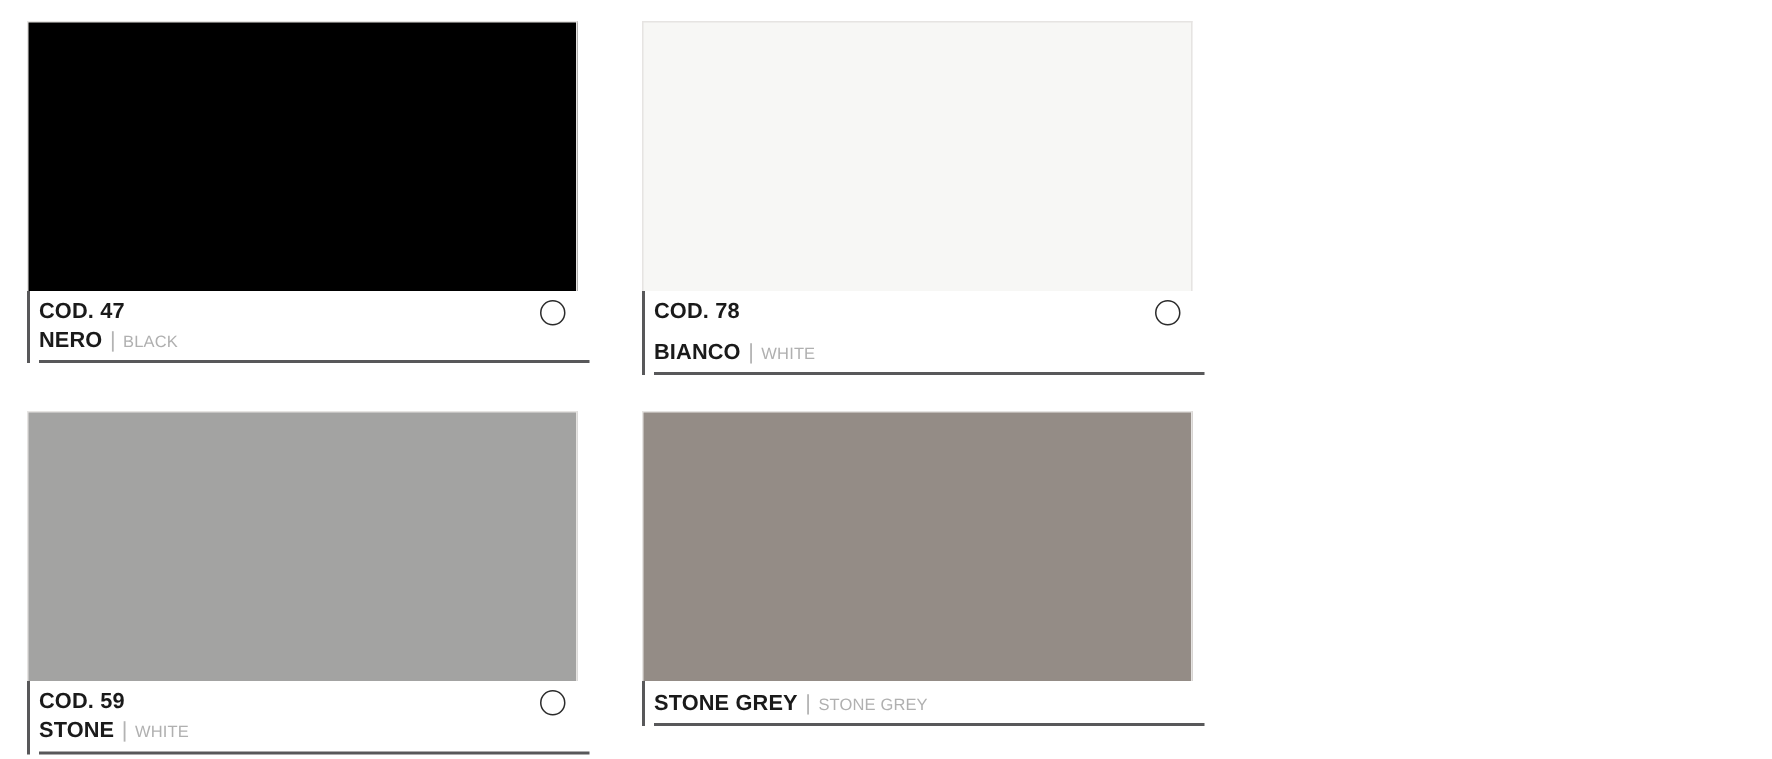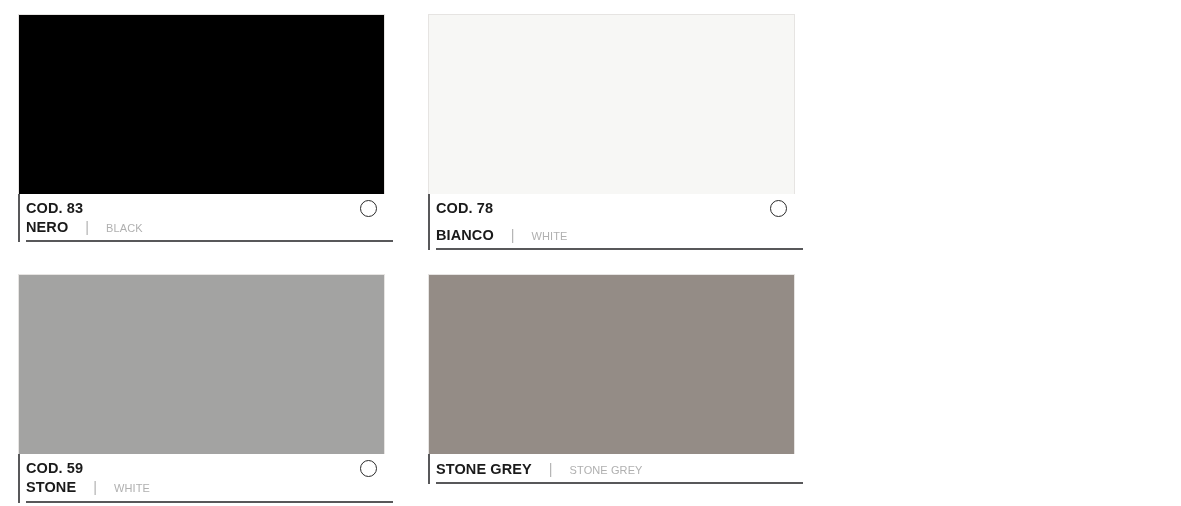--- a/index.html
+++ b/index.html
@@ -73,21 +73,21 @@
     height: 17px;
     border: 1.6px solid #2b2b2b;
     border-radius: 50%;
     box-sizing: border-box;
     flex: 0 0 auto;
   }
 
   .name-row {
     display: flex;
     align-items: baseline;
-    gap: 12px;
+    gap: 0;
     line-height: 1.25;
     margin-top: 1px;
     white-space: nowrap;
   }
 
   .name-it {
     font-size: 14.5px;
     font-weight: bold;
     color: #1a1a1a;
     letter-spacing: 0.1px;
@@ -115,21 +115,21 @@
 </head>
 <body style="background: rgb(255, 255, 255);">
 
 <div class="sheet">
   <div class="grid">
 
     <div class="card">
       <div class="swatch" style="background-color: rgb(0, 0, 0);"></div>
       <div class="label-area">
         <div class="code-row">
-          <span class="code">COD. 83</span>
+          <span class="code">COD. 47</span>
           <span class="ring-icon"></span>
         </div>
         <div class="name-row">
           <span class="name-it">NERO</span>
           <span class="name-sep">|</span>
           <span class="name-en" style="color: rgb(176, 176, 176);">BLACK</span>
         </div>
         <div class="rule" style="background: rgb(88, 88, 90);"></div>
       </div>
     </div>

